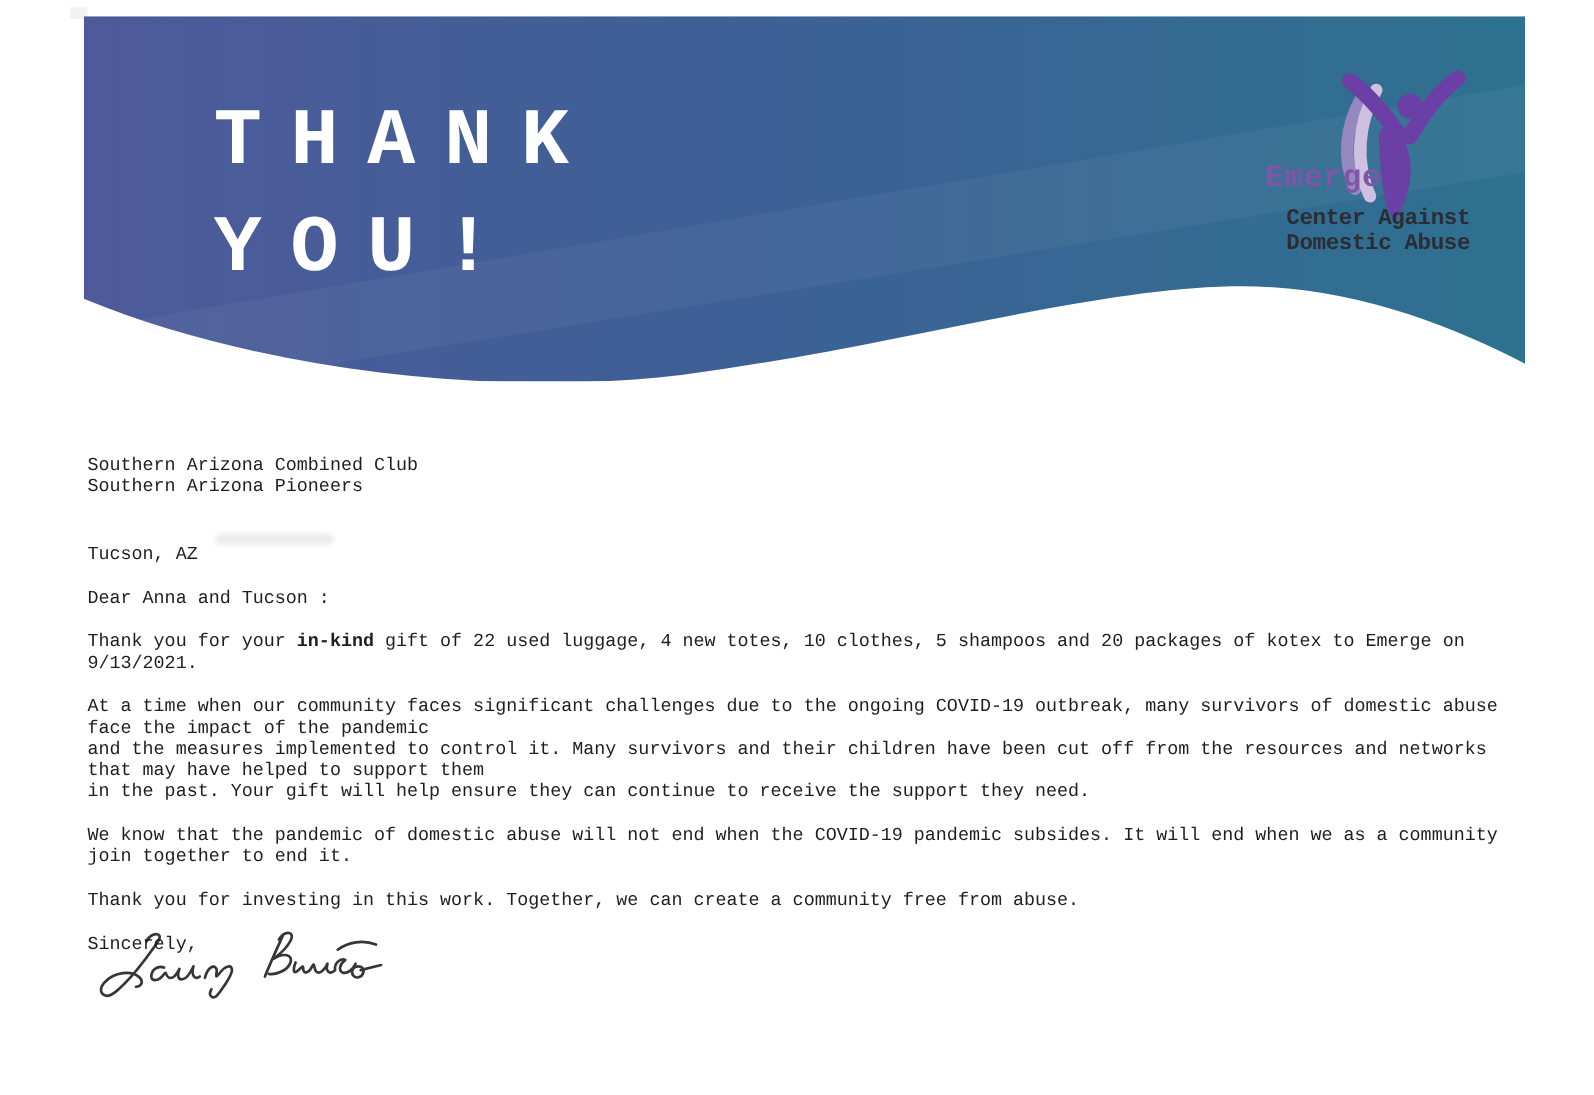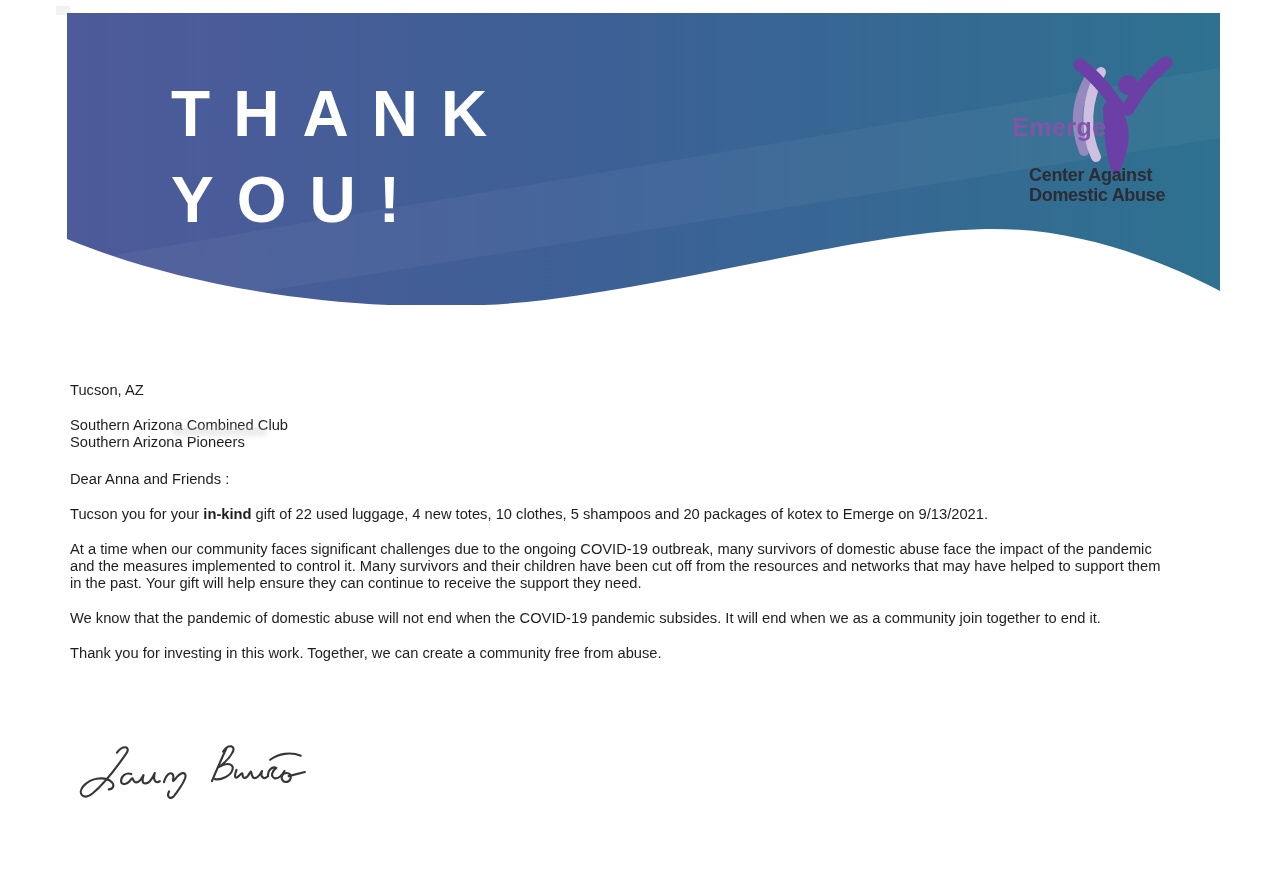--- a/index.html
+++ b/index.html
@@ -1,21 +1,21 @@
 <!DOCTYPE html>
 <html><head>
 <meta charset="utf-8">
 <style>
   html, body { margin: 0; padding: 0; background: #ffffff; }
   .canvas {
     position: relative;
     width: 1275px;
     height: 840px;
     background: #ffffff;
-    font-family: Liberation Sans, sans-serif;
+    font-family: Liberation Mono, monospace;
     overflow: hidden;
   }
 
   
   .banner {
     position: absolute;
     left: 67px; top: 13px;
     width: 1153px; height: 292px;
   }
   .banner svg { position: absolute; left: 0; top: 0; }
@@ -128,42 +128,43 @@
       <svg width="200" height="140" viewBox="0 0 200 140">
 
         <path d="M90,22 C76,46 74,72 84,96" fill="none" stroke="#a78dc8" stroke-width="10" stroke-linecap="round" opacity="0.85"></path>
         <path d="M101,17 C86,44 84,76 96,102" fill="none" stroke="#cfc0e2" stroke-width="10" stroke-linecap="round"></path>
 
         <circle cx="128" cy="30" r="10" fill="#6b3fa5"></circle>
         <path d="M120,54 C106,34 94,20 80,10" fill="none" stroke="#6b3fa5" stroke-width="13" stroke-linecap="round"></path>
         <path d="M128,54 C140,33 152,18 166,8" fill="none" stroke="#6b3fa5" stroke-width="13" stroke-linecap="round"></path>
         <path d="M114,44 C132,62 134,92 116,122 C106,112 104,80 103,52 C106,46 110,44 114,44 Z" fill="#6b3fa5"></path>
       </svg>
-      <div class="logo-brand" style="color: rgb(128, 85, 168);">Emerge</div>
+      <div class="logo-brand" style="color: rgb(128, 85, 168); margin-top: 15px;">Emerge</div>
       <div class="logo-org" style="color: rgb(44, 44, 53);">Center Against
 Domestic Abuse</div>
     </div>
   </div>
 
   <div class="letter">
+    <div class="block tight">Southern Arizona Combined Club
+Southern Arizona Pioneers</div>
     <div class="block" style="position:relative;">
       <span>Tucson, AZ</span>
     </div>
-    <div class="block tight">Southern Arizona Combined Club
-Southern Arizona Pioneers</div>
-    <div class="block">Dear Anna and Friends :</div>
+    <div class="block">Dear Anna and Tucson :</div>
 
-    <p class="block"><span>Tucson you for your </span><span class="bold">in-kind</span><span> gift of 22 used luggage, 4 new totes, 10 clothes, 5 shampoos and 20 packages of kotex to Emerge on 9/13/2021.</span></p>
+    <p class="block"><span>Thank you for your </span><span class="bold">in-kind</span><span> gift of 22 used luggage, 4 new totes, 10 clothes, 5 shampoos and 20 packages of kotex to Emerge on 9/13/2021.</span></p>
 
     <p class="block">At a time when our community faces significant challenges due to the ongoing COVID-19 outbreak, many survivors of domestic abuse face the impact of the pandemic
 and the measures implemented to control it. Many survivors and their children have been cut off from the resources and networks that may have helped to support them
 in the past. Your gift will help ensure they can continue to receive the support they need.</p>
     <p class="block">We know that the pandemic of domestic abuse will not end when the COVID-19 pandemic subsides. It will end when we as a community join together to end it.</p>
     <p class="block">Thank you for investing in this work. Together, we can create a community free from abuse.</p>
 
+    <div class="block">Sincerely,</div>
   </div>
 
   <div class="smudge" style="left:172px; top:427px; position:absolute;"></div>
 
   <div class="signature-wrap">
     <svg width="240" height="66" viewBox="0 0 235 62">
       <g fill="none" stroke="#1b1b1b" stroke-width="2.1" stroke-linecap="round" stroke-linejoin="round" opacity="0.88">
         <path d="M46,13 C52,5 60,7 55,14 C46,27 32,45 22,53 C13,60 7,53 13,46 C21,37 35,36 41,42 C44,45 42,49 38,49"></path>
         <path d="M60,34 C55,32 50,36 50,41 C50,45 56,45 60,39 C62,36 61,41 64,42 C67,43 70,39 72,35 C70,41 71,44 75,43 C79,42 81,37 83,33 C81,40 84,44 88,41"></path>
         <path d="M92,42 C94,34 99,31 101,35 C102,38 99,44 103,39 C108,32 114,31 113,37 C112,42 108,47 103,54 C99,60 94,57 97,51"></path>

